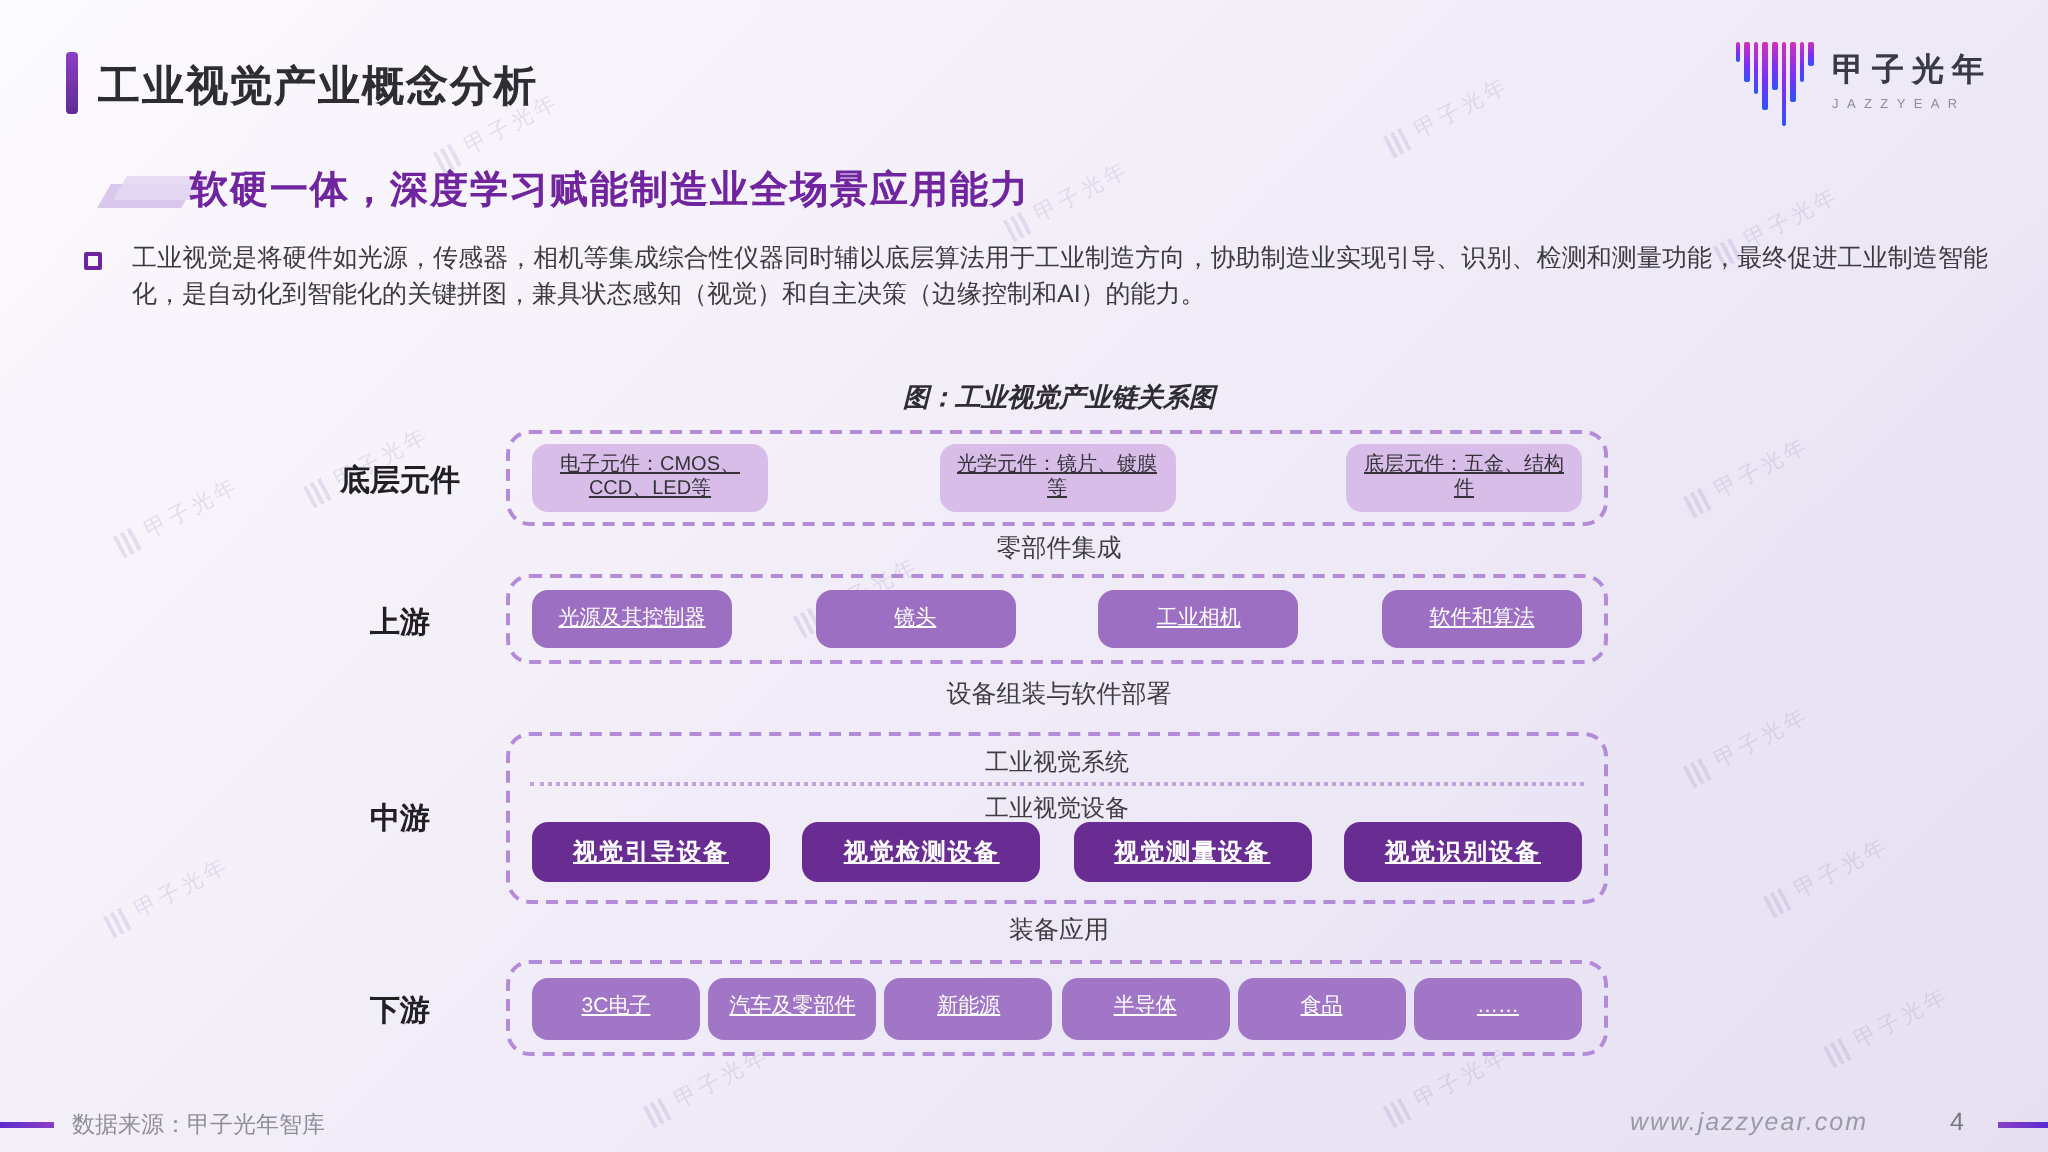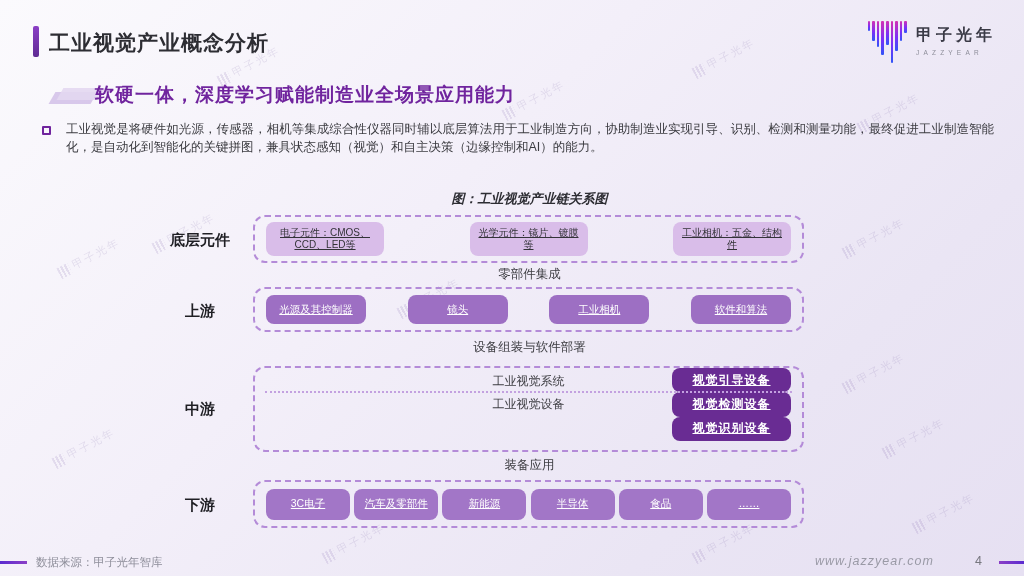--- a/index.html
+++ b/index.html
@@ -65,21 +65,21 @@
   .node-mid2  { width:84px;  height:31px; background:#a276c7; color:#ffffff; font-size:10.5px; }
   .connector { position:absolute; left:255px; width:549px; text-align:center;
         font-size:12.5px; color:#3d3d42; }
   .tier3-inner-label { position:absolute; left:0; width:100%; text-align:center;
         font-size:12px; color:#3d3d42; }
   .tier3-divider { position:absolute; left:10px; right:10px; top:23px;
         border-top:2px dotted #c3a1e0; }
 
   .t1 { top:215px; height:48px; }
   .t2 { top:287px; height:45px; }
-  .t3 { top:366px; height:86px; align-items:flex-end; padding-bottom:9px;flex-direction:column; }
+  .t3 { top:366px; height:86px; align-items:flex-end; padding-bottom:9px; }
   .t4 { top:480px; height:48px; }
   .lbl1 { top:231px; } .lbl2 { top:302px; } .lbl3 { top:400px; } .lbl4 { top:496px; }
   .conn1 { top:266px; } .conn2 { top:339px; } .conn3 { top:457px; }
 
   
   .footer-line-left { position:absolute; left:0; top:561px; width:27px; height:3px;
         background:linear-gradient(90deg,#5b2bd0,#8b3fc6); }
   .footer-source { position:absolute; left:36px; top:555px; font-size:11.5px; color:#8e8e9a; }
   .footer-site { position:absolute; right:90px; top:554px; font-size:12.5px; font-style:italic;
         color:#9a9aa6; letter-spacing:1px; }
@@ -178,21 +178,21 @@
 
   <div class="intro-bullet"></div>
   <div class="intro-text">工业视觉是将硬件如光源，传感器，相机等集成综合性仪器同时辅以底层算法用于工业制造方向，协助制造业实现引导、识别、检测和测量功能，最终促进工业制造智能化，是自动化到智能化的关键拼图，兼具状态感知（视觉）和自主决策（边缘控制和AI）的能力。</div>
 
   <div class="diagram-title">图：工业视觉产业链关系图</div>
 
   <div class="tier-label lbl1">底层元件</div>
   <div class="dashed-box t1">
     <div class="node node-light">电子元件：CMOS、CCD、LED等</div>
     <div class="node node-light">光学元件：镜片、镀膜等</div>
-    <div class="node node-light">工业相机：五金、结构件</div>
+    <div class="node node-light">底层元件：五金、结构件</div>
   </div>
 
   <div class="connector conn1">零部件集成</div>
 
   <div class="tier-label lbl2">上游</div>
   <div class="dashed-box t2">
     <div class="node node-mid">光源及其控制器</div>
     <div class="node node-mid">镜头</div>
     <div class="node node-mid">工业相机</div>
     <div class="node node-mid">软件和算法</div>
@@ -200,20 +200,21 @@
 
   <div class="connector conn2">设备组装与软件部署</div>
 
   <div class="tier-label lbl3">中游</div>
   <div class="dashed-box t3">
     <div class="tier3-inner-label" style="top:5px;">工业视觉系统</div>
     <div class="tier3-divider"></div>
     <div class="tier3-inner-label" style="top:28px;">工业视觉设备</div>
     <div class="node node-dark">视觉引导设备</div>
     <div class="node node-dark">视觉检测设备</div>
+    <div class="node node-dark">视觉测量设备</div>
     <div class="node node-dark">视觉识别设备</div>
   </div>
 
   <div class="connector conn3">装备应用</div>
 
   <div class="tier-label lbl4">下游</div>
   <div class="dashed-box t4">
     <div class="node node-mid2">3C电子</div>
     <div class="node node-mid2">汽车及零部件</div>
     <div class="node node-mid2">新能源</div>

